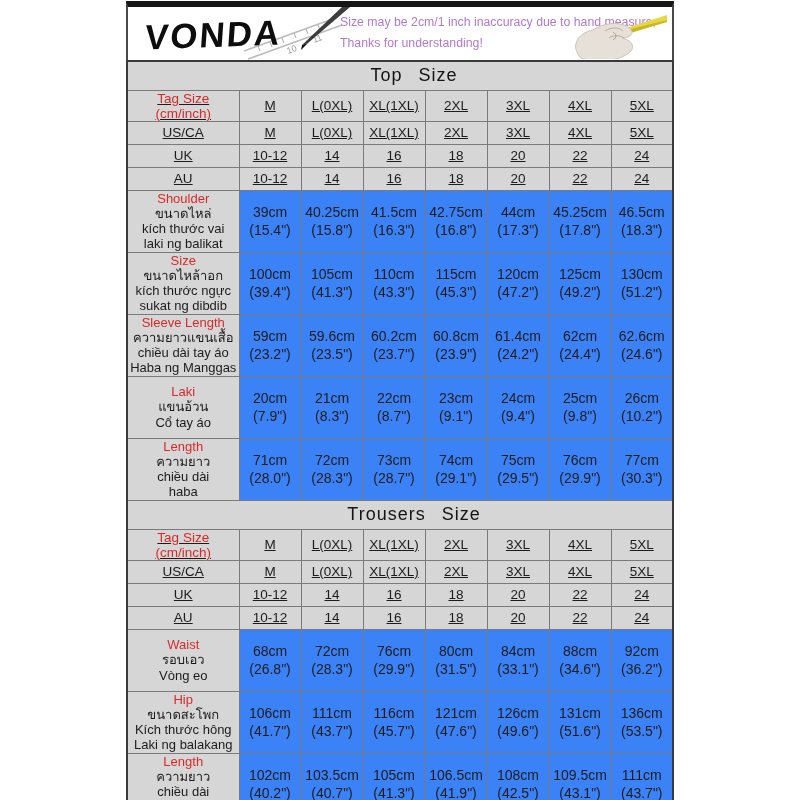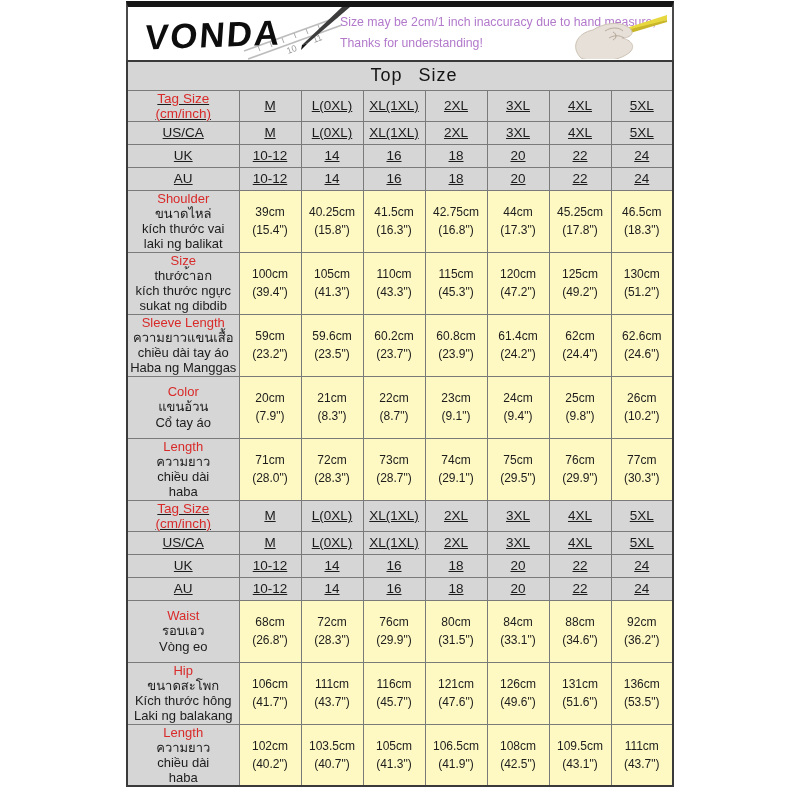--- a/index.html
+++ b/index.html
@@ -20,21 +20,21 @@
   .size-table{position:absolute;left:126px;top:60px;width:548px;border-collapse:collapse;
               table-layout:fixed;border:2px solid #3a3a3a;}
   .size-table td{border:1px solid #7a7a7a;text-align:center;vertical-align:middle;padding:0;
                  overflow:hidden;}
   tr.t-title{height:29px;}
   tr.t-title td{background:#d6d6d6;font-size:18px;letter-spacing:1px;word-spacing:10px;color:#141414;padding-left:28px;}
   tr.t-size{height:23px;text-decoration:underline;}
   tr.t-size td{background:#d6d6d6;font-size:13.5px;}
   tr.t-measure{height:62px;}
   td.mlabel{background:#d6d6d6;font-size:13px;line-height:15.2px;}
-  td.mval{background:#fef9c3;font-size:12px;line-height:18px;}
+  td.mval{background:#3b82f6;font-size:14px;line-height:18px;}
   .red{color:#d92a2a;}
 </style>
 </head>
 <body>
 
 <div class="page">
 
   <div class="banner">
 
     <svg class="sketch" width="120" height="56" viewBox="0 0 120 56">
@@ -160,21 +160,21 @@
             <div>(17.8")</div>
           </td>
           <td class="mval">
             <div>46.5cm</div>
             <div>(18.3")</div>
           </td>
         </tr>
         <tr class="t-measure">
           <td class="mlabel">
             <div class="red">Size</div>
-            <div>thước้าอก</div>
+            <div>ขนาดไหล้าอก</div>
             <div>kích thước ngực</div>
             <div>sukat ng dibdib</div>
           </td>
           <td class="mval">
             <div>100cm</div>
             <div>(39.4")</div>
           </td>
           <td class="mval">
             <div>105cm</div>
             <div>(41.3")</div>
@@ -231,21 +231,21 @@
             <div>62cm</div>
             <div>(24.4")</div>
           </td>
           <td class="mval">
             <div>62.6cm</div>
             <div>(24.6")</div>
           </td>
         </tr>
         <tr class="t-measure">
           <td class="mlabel">
-            <div class="red">Color</div>
+            <div class="red">Laki</div>
             <div>แขนอ้วน</div>
             <div>Cổ tay áo</div>
           </td>
           <td class="mval">
             <div>20cm</div>
             <div>(7.9")</div>
           </td>
           <td class="mval">
             <div>21cm</div>
             <div>(8.3")</div>
@@ -299,20 +299,23 @@
             <div>(29.5")</div>
           </td>
           <td class="mval">
             <div>76cm</div>
             <div>(29.9")</div>
           </td>
           <td class="mval">
             <div>77cm</div>
             <div>(30.3")</div>
           </td>
+        </tr>
+        <tr class="t-title">
+          <td colspan="8">Trousers Size</td>
         </tr>
         <tr class="t-size">
           <td class="red">Tag Size (cm/inch)</td>
           <td>M</td>
           <td>L(0XL)</td>
           <td>XL(1XL)</td>
           <td>2XL</td>
           <td>3XL</td>
           <td>4XL</td>
           <td>5XL</td>

